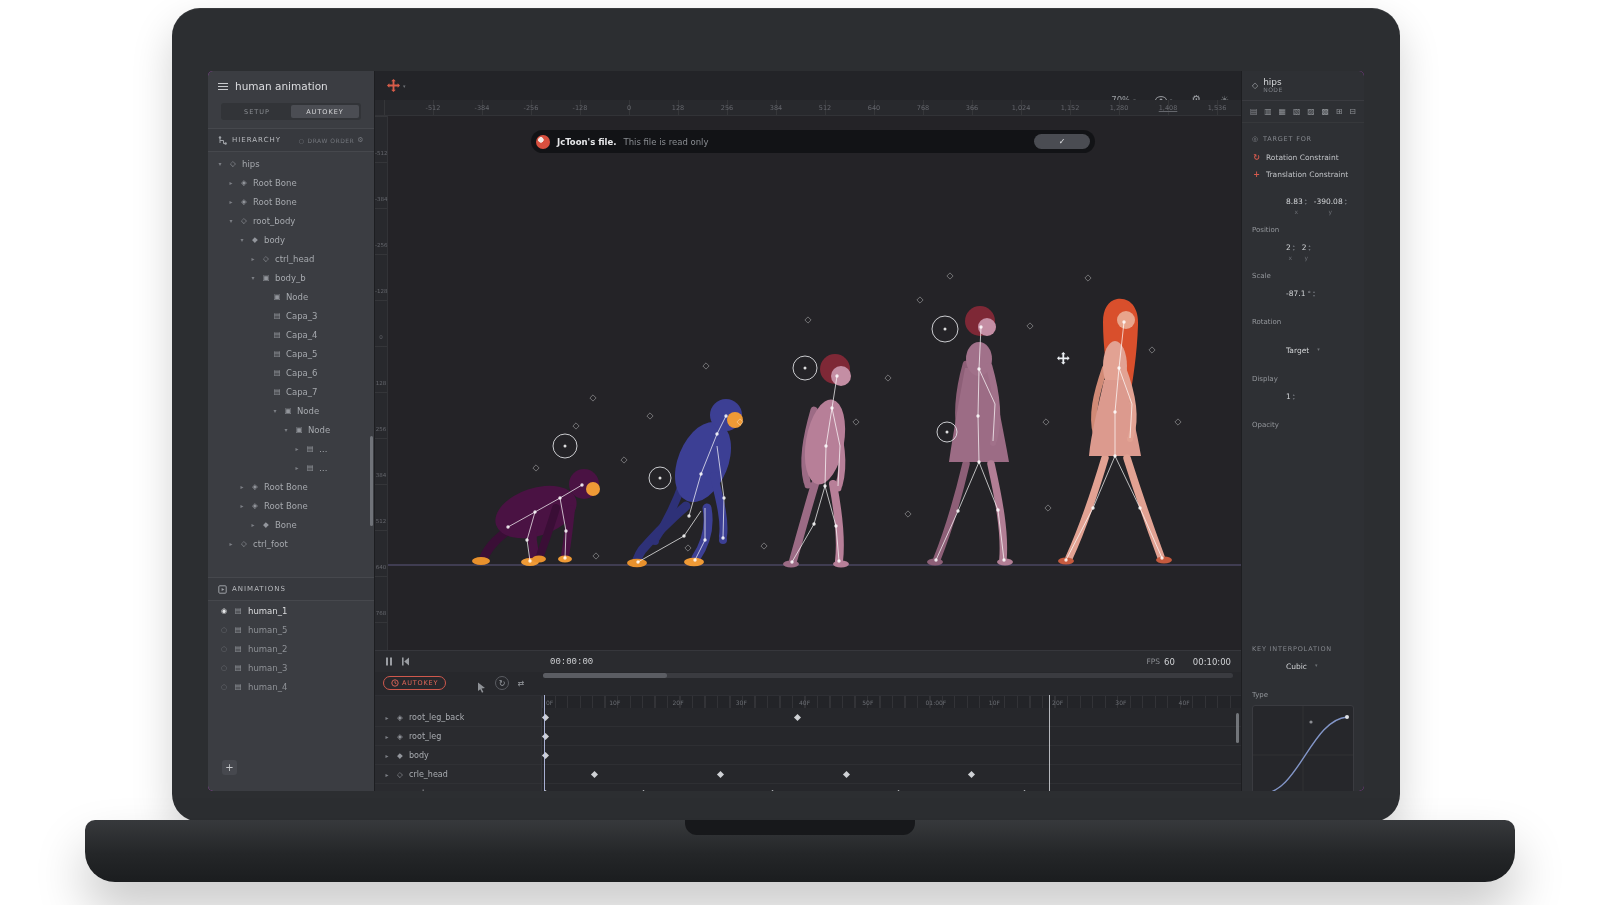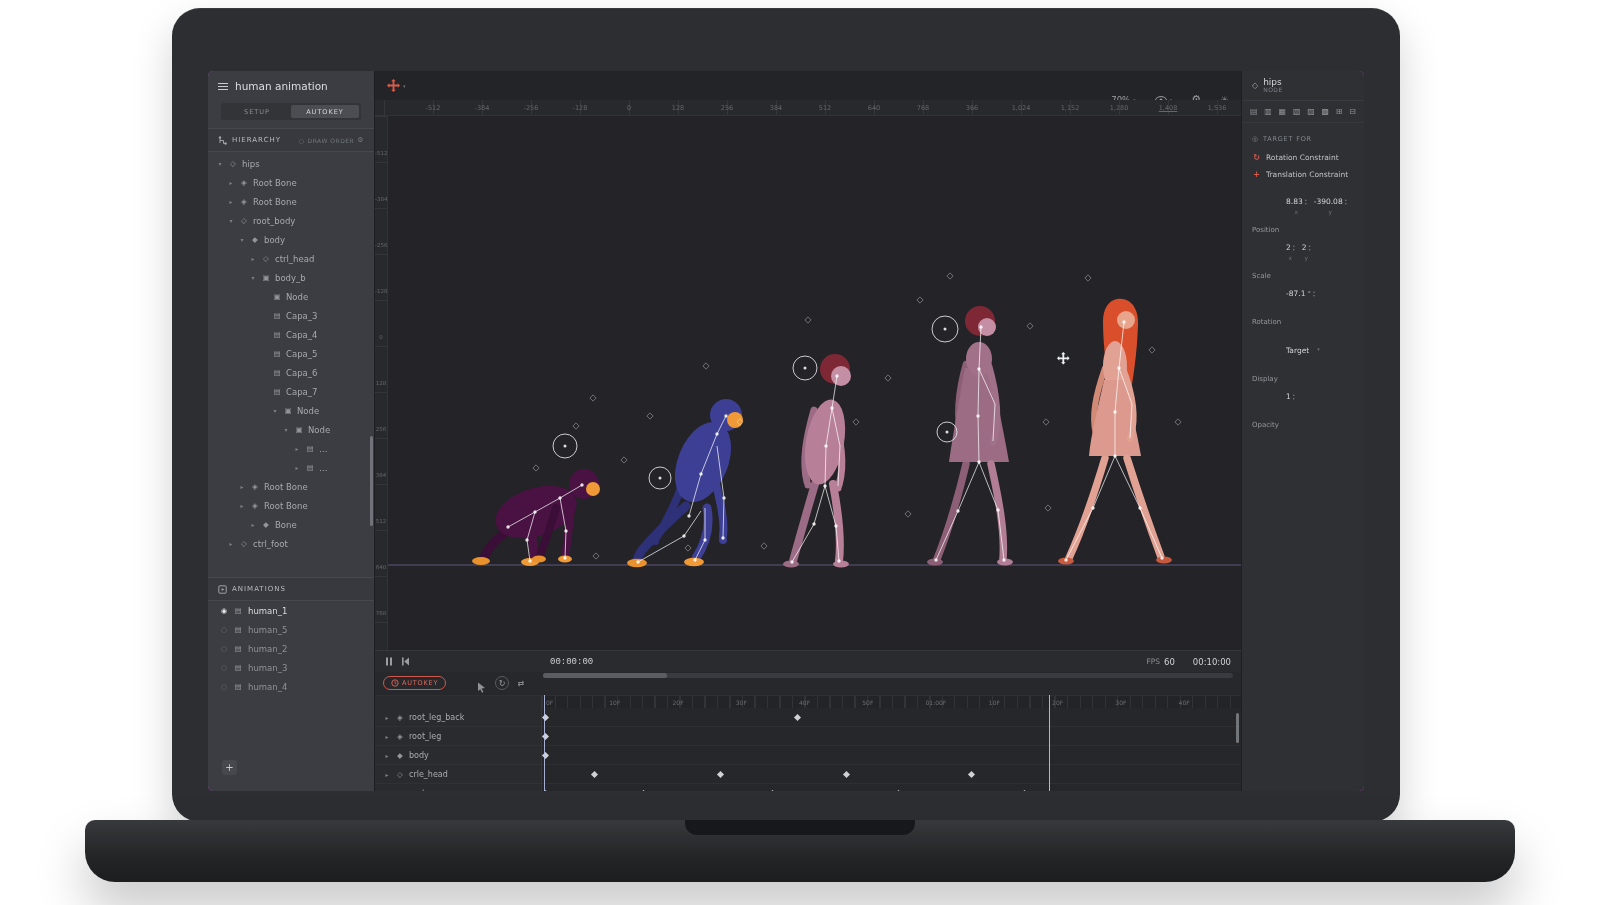--- a/index.html
+++ b/index.html
@@ -565,20 +565,28 @@
                   <rect x="787.8" y="303.8" width="4.4" height="4.4" transform="rotate(45 790 306)" class="cp"></rect>
                   <rect x="373.8" y="427.8" width="4.4" height="4.4" transform="rotate(45 376 430)" class="cp"></rect>
                   <rect x="517.8" y="395.8" width="4.4" height="4.4" transform="rotate(45 520 398)" class="cp"></rect>
                   <rect x="657.8" y="389.8" width="4.4" height="4.4" transform="rotate(45 660 392)" class="cp"></rect>
                   <rect x="205.8" y="437.8" width="4.4" height="4.4" transform="rotate(45 208 440)" class="cp"></rect>
                   <rect x="145.8" y="349.8" width="4.4" height="4.4" transform="rotate(45 148 352)" class="cp"></rect>
                   <rect x="185.8" y="307.8" width="4.4" height="4.4" transform="rotate(45 188 310)" class="cp"></rect>
                 </g>
             </svg>
 
+            <div class="toast">
+              <span class="toast-avatar"></span>
+              <span class="toast-title">JcToon's file.</span>
+              <span class="toast-msg">This file is read only</span>
+              <span class="toast-btn">
+                <span>✓</span>
+              </span>
+            </div>
           </div>
         </div>
 
         <div class="timeline">
           <div class="tl-timebar">
             <span class="tb-icon">
               <svg width="8" height="9" viewBox="0 0 8 9">
                   <rect x="1" y="0.5" width="2" height="8" fill="#9a9da2"></rect>
                   <rect x="5" y="0.5" width="2" height="8" fill="#9a9da2"></rect>
                 </svg>
@@ -802,20 +810,42 @@
           <span class="prop-label">Opacity</span>
           <span class="vbox">
             <span class="num">1</span>
             <span class="step">
                 <i>▴</i>
                 <i>▾</i>
               </span>
           </span>
         </div>
 
+        <div class="ki-section">
+          <div class="sec-label">
+            <span>KEY INTERPOLATION</span>
+          </div>
+          <div class="prop-row">
+            <span class="prop-label">Type</span>
+            <span class="select">
+              <span>Cubic</span>
+              <span class="sel-caret">▾</span>
+            </span>
+          </div>
+          <div class="curve-box">
+            <svg width="101" height="98" viewBox="0 0 101 98">
+              <line class="cgrid" x1="0" y1="49" x2="101" y2="49"></line>
+              <line class="cgrid" x1="50" y1="0" x2="50" y2="98"></line>
+              <path class="curve" d="M8,88 C45,88 58,14 94,11"></path>
+              <circle class="cpt" cx="8" cy="88" r="2"></circle>
+              <circle class="cpt" cx="94" cy="11" r="2"></circle>
+              <circle class="cpt dim" cx="58" cy="16" r="1.6"></circle>
+            </svg>
+          </div>
+        </div>
       </aside>
 
     </div>
   </div>
 
   <div class="base">
     <div class="base-notch"></div>
   </div>
 </div>
 

